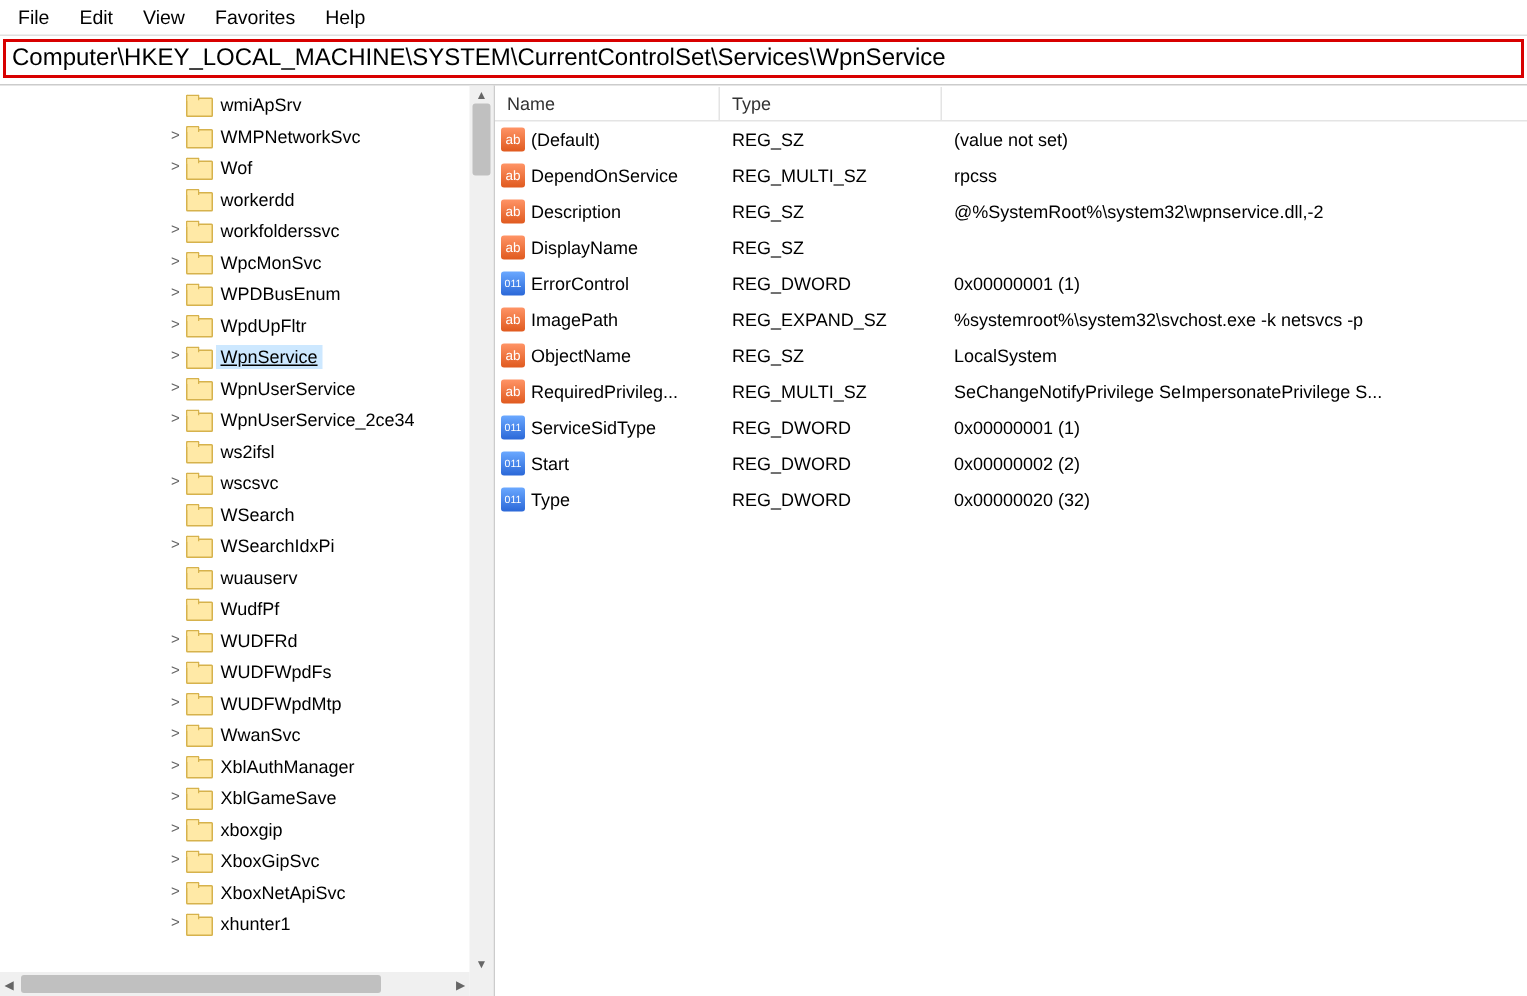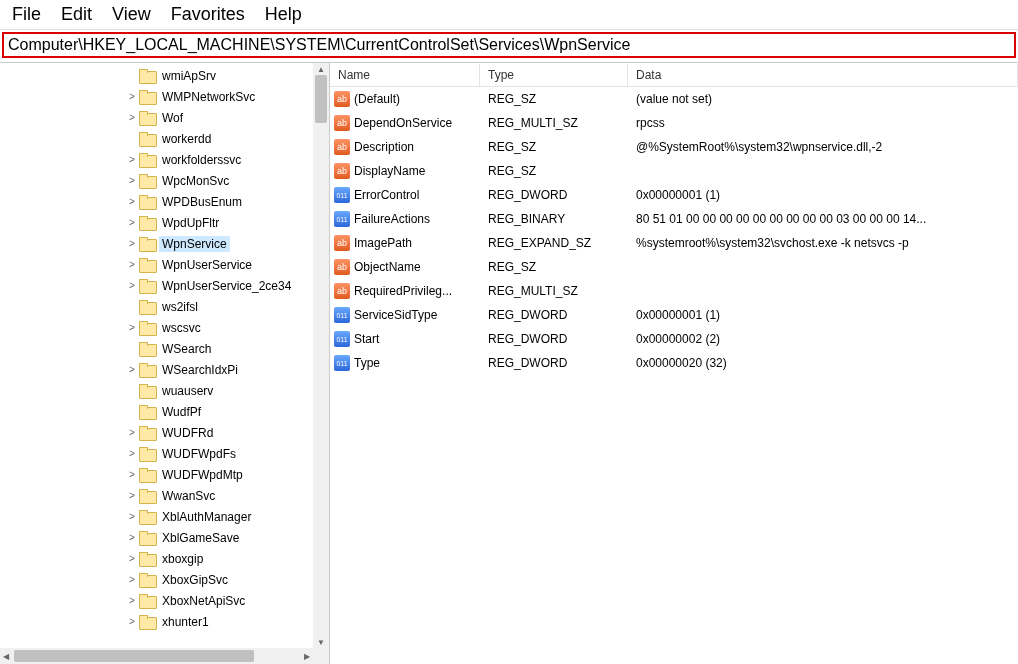--- a/index.html
+++ b/index.html
@@ -11,21 +11,21 @@
     width: 1018px;
     height: 664px;
     overflow: hidden;
     display: flex;
     flex-direction: column;
   }
   .menu-bar {
     display: flex;
     gap: 4px;
     padding: 2px 4px;
-    font-size: 18px;
+    font-size: 13px;
     border-bottom: 1px solid #e0e0e0;
   }
   .menu-bar span {
     padding: 2px 8px;
     cursor: default;
   }
   .address-bar {
     border: 2px solid #d80000;
     padding: 2px 4px;
     margin: 2px 2px 4px 2px;
@@ -43,21 +43,20 @@
   .tree-pane {
     width: 330px;
     border-right: 1px solid #ccc;
     position: relative;
     overflow: hidden;
   }
   .tree-scroll {
     position: absolute;
     inset: 0 16px 16px 0;
     overflow: hidden;
-    margin-left: 15px;
   }
   .tree-vscroll {
     position: absolute;
     right: 0; top: 0; bottom: 16px;
     width: 16px;
     background: #f0f0f0;
   }
   .tree-vscroll .thumb {
     position: absolute;
     left: 2px; right: 2px;
@@ -121,20 +120,21 @@
     content:"";position:absolute;left:0;top:2px;width:16px;height:11px;
     background:#ffe9a6;border:1px solid #d6b24c;border-radius:1px;
   }
   .folder-icon::after{
     content:"";position:absolute;left:0;top:0;width:7px;height:3px;
     background:#ffe9a6;border:1px solid #d6b24c;border-bottom:none;border-radius:1px 1px 0 0;
   }
   .tree-label { padding: 1px 3px; }
   .tree-item.selected .tree-label {
     background: #cde8ff;
+    text-decoration: underline;
   }
   .values-pane {
     flex: 1;
     overflow: hidden;
   }
   .val-header {
     display: flex;
     border-bottom: 1px solid #e4e4e4;
     font-size: 12px;
     color:#333;
@@ -335,21 +335,20 @@
       <div class="thumb"></div>
       <div class="arrow-right">▶</div>
     </div>
     <div class="corner"></div>
   </div>
 
   <div class="values-pane">
     <div class="val-header">
       <div class="col-name">Name</div>
       <div class="col-type">Type</div>
-      <div class="col-data">Data</div>
     </div>
     <div id="values-body">
         <div class="val-row">
           <div class="cell-name">
             <span class="reg-icon sz">ab</span>
             <span>(Default)</span>
           </div>
           <div class="cell-type">REG_SZ</div>
           <div class="cell-data">(value not set)</div>
         </div>
@@ -379,47 +378,41 @@
         <div class="val-row">
           <div class="cell-name">
             <span class="reg-icon bin">011</span>
             <span>ErrorControl</span>
           </div>
           <div class="cell-type">REG_DWORD</div>
           <div class="cell-data">0x00000001 (1)</div>
         </div>
         <div class="val-row">
           <div class="cell-name">
-            <span class="reg-icon bin">011</span>
-            <span>FailureActions</span>
-          </div>
-          <div class="cell-type">REG_BINARY</div>
-          <div class="cell-data">80 51 01 00 00 00 00 00 00 00 00 00 03 00 00 00 14...</div>
-        </div>
-        <div class="val-row">
-          <div class="cell-name">
             <span class="reg-icon sz">ab</span>
             <span>ImagePath</span>
           </div>
           <div class="cell-type">REG_EXPAND_SZ</div>
           <div class="cell-data">%systemroot%\system32\svchost.exe -k netsvcs -p</div>
         </div>
         <div class="val-row">
           <div class="cell-name">
             <span class="reg-icon sz">ab</span>
             <span>ObjectName</span>
           </div>
           <div class="cell-type">REG_SZ</div>
+          <div class="cell-data">LocalSystem</div>
         </div>
         <div class="val-row">
           <div class="cell-name">
             <span class="reg-icon sz">ab</span>
             <span>RequiredPrivileg...</span>
           </div>
           <div class="cell-type">REG_MULTI_SZ</div>
+          <div class="cell-data">SeChangeNotifyPrivilege SeImpersonatePrivilege S...</div>
         </div>
         <div class="val-row">
           <div class="cell-name">
             <span class="reg-icon bin">011</span>
             <span>ServiceSidType</span>
           </div>
           <div class="cell-type">REG_DWORD</div>
           <div class="cell-data">0x00000001 (1)</div>
         </div>
         <div class="val-row">

